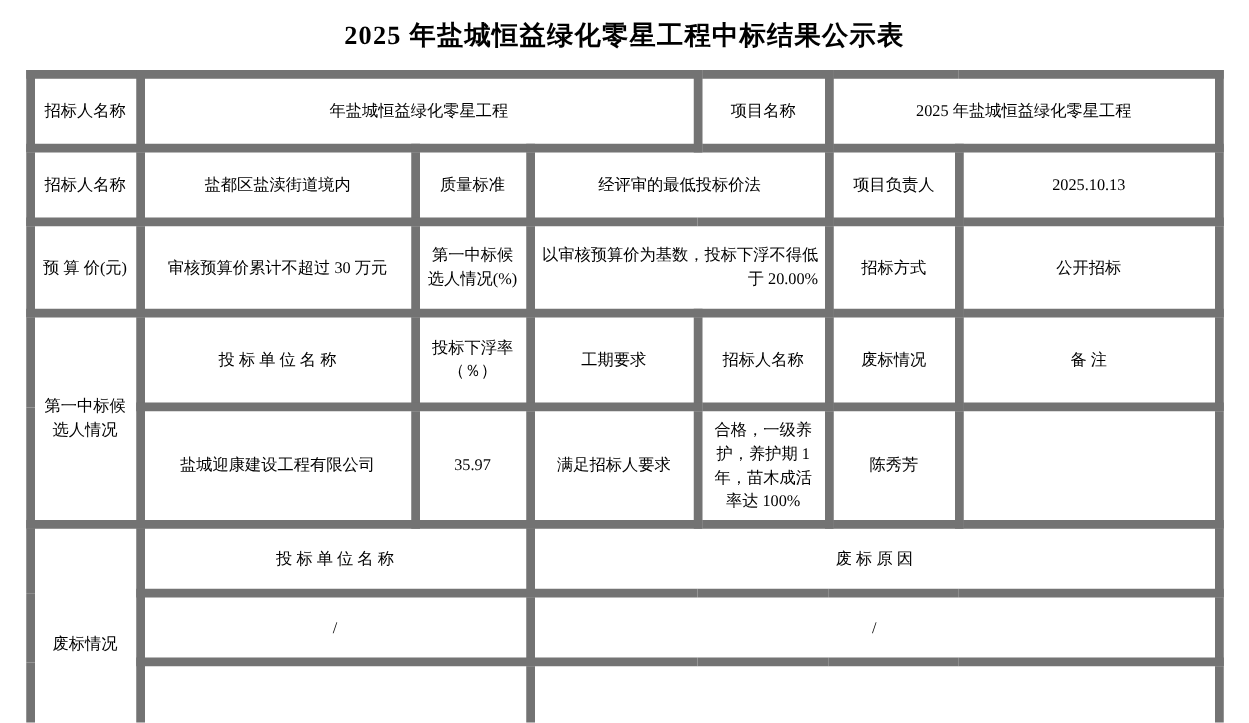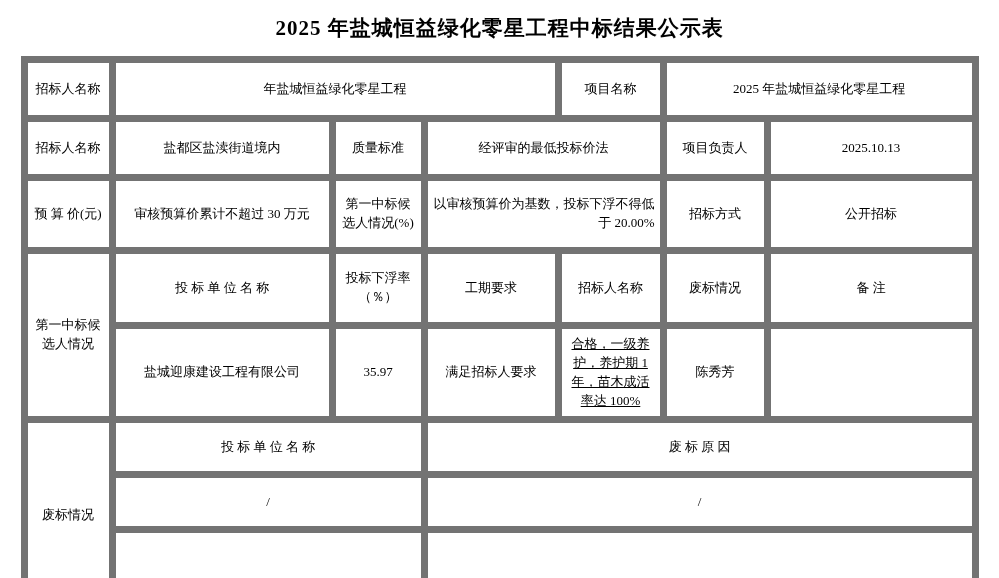--- a/index.html
+++ b/index.html
@@ -43,21 +43,21 @@
     vertical-align: middle;
     padding: 6px 5px;
     font-family: "Liberation Serif", "DejaVu Serif", serif;
   }
   td.label {
     letter-spacing: 0px;
   }
   .spaced-2 {
     letter-spacing: 2px;
   }
-  .h-small { font-size: 12.5px; text-decoration: underline; }
+  .h-small { font-size: 12.5px; }
   .tall-row td { height: 40px; }
   .row-budget td { height: 54px; }
   .row-first-head td { height: 56px; }
   .row-first-body td { height: 48px; }
   .row-waste-head td { height: 36px; }
   .row-waste-body td { height: 36px; }
   .row-waste-tail td { height: 62px; }
   .note {
     width: 951px;
     margin: 0 auto;

